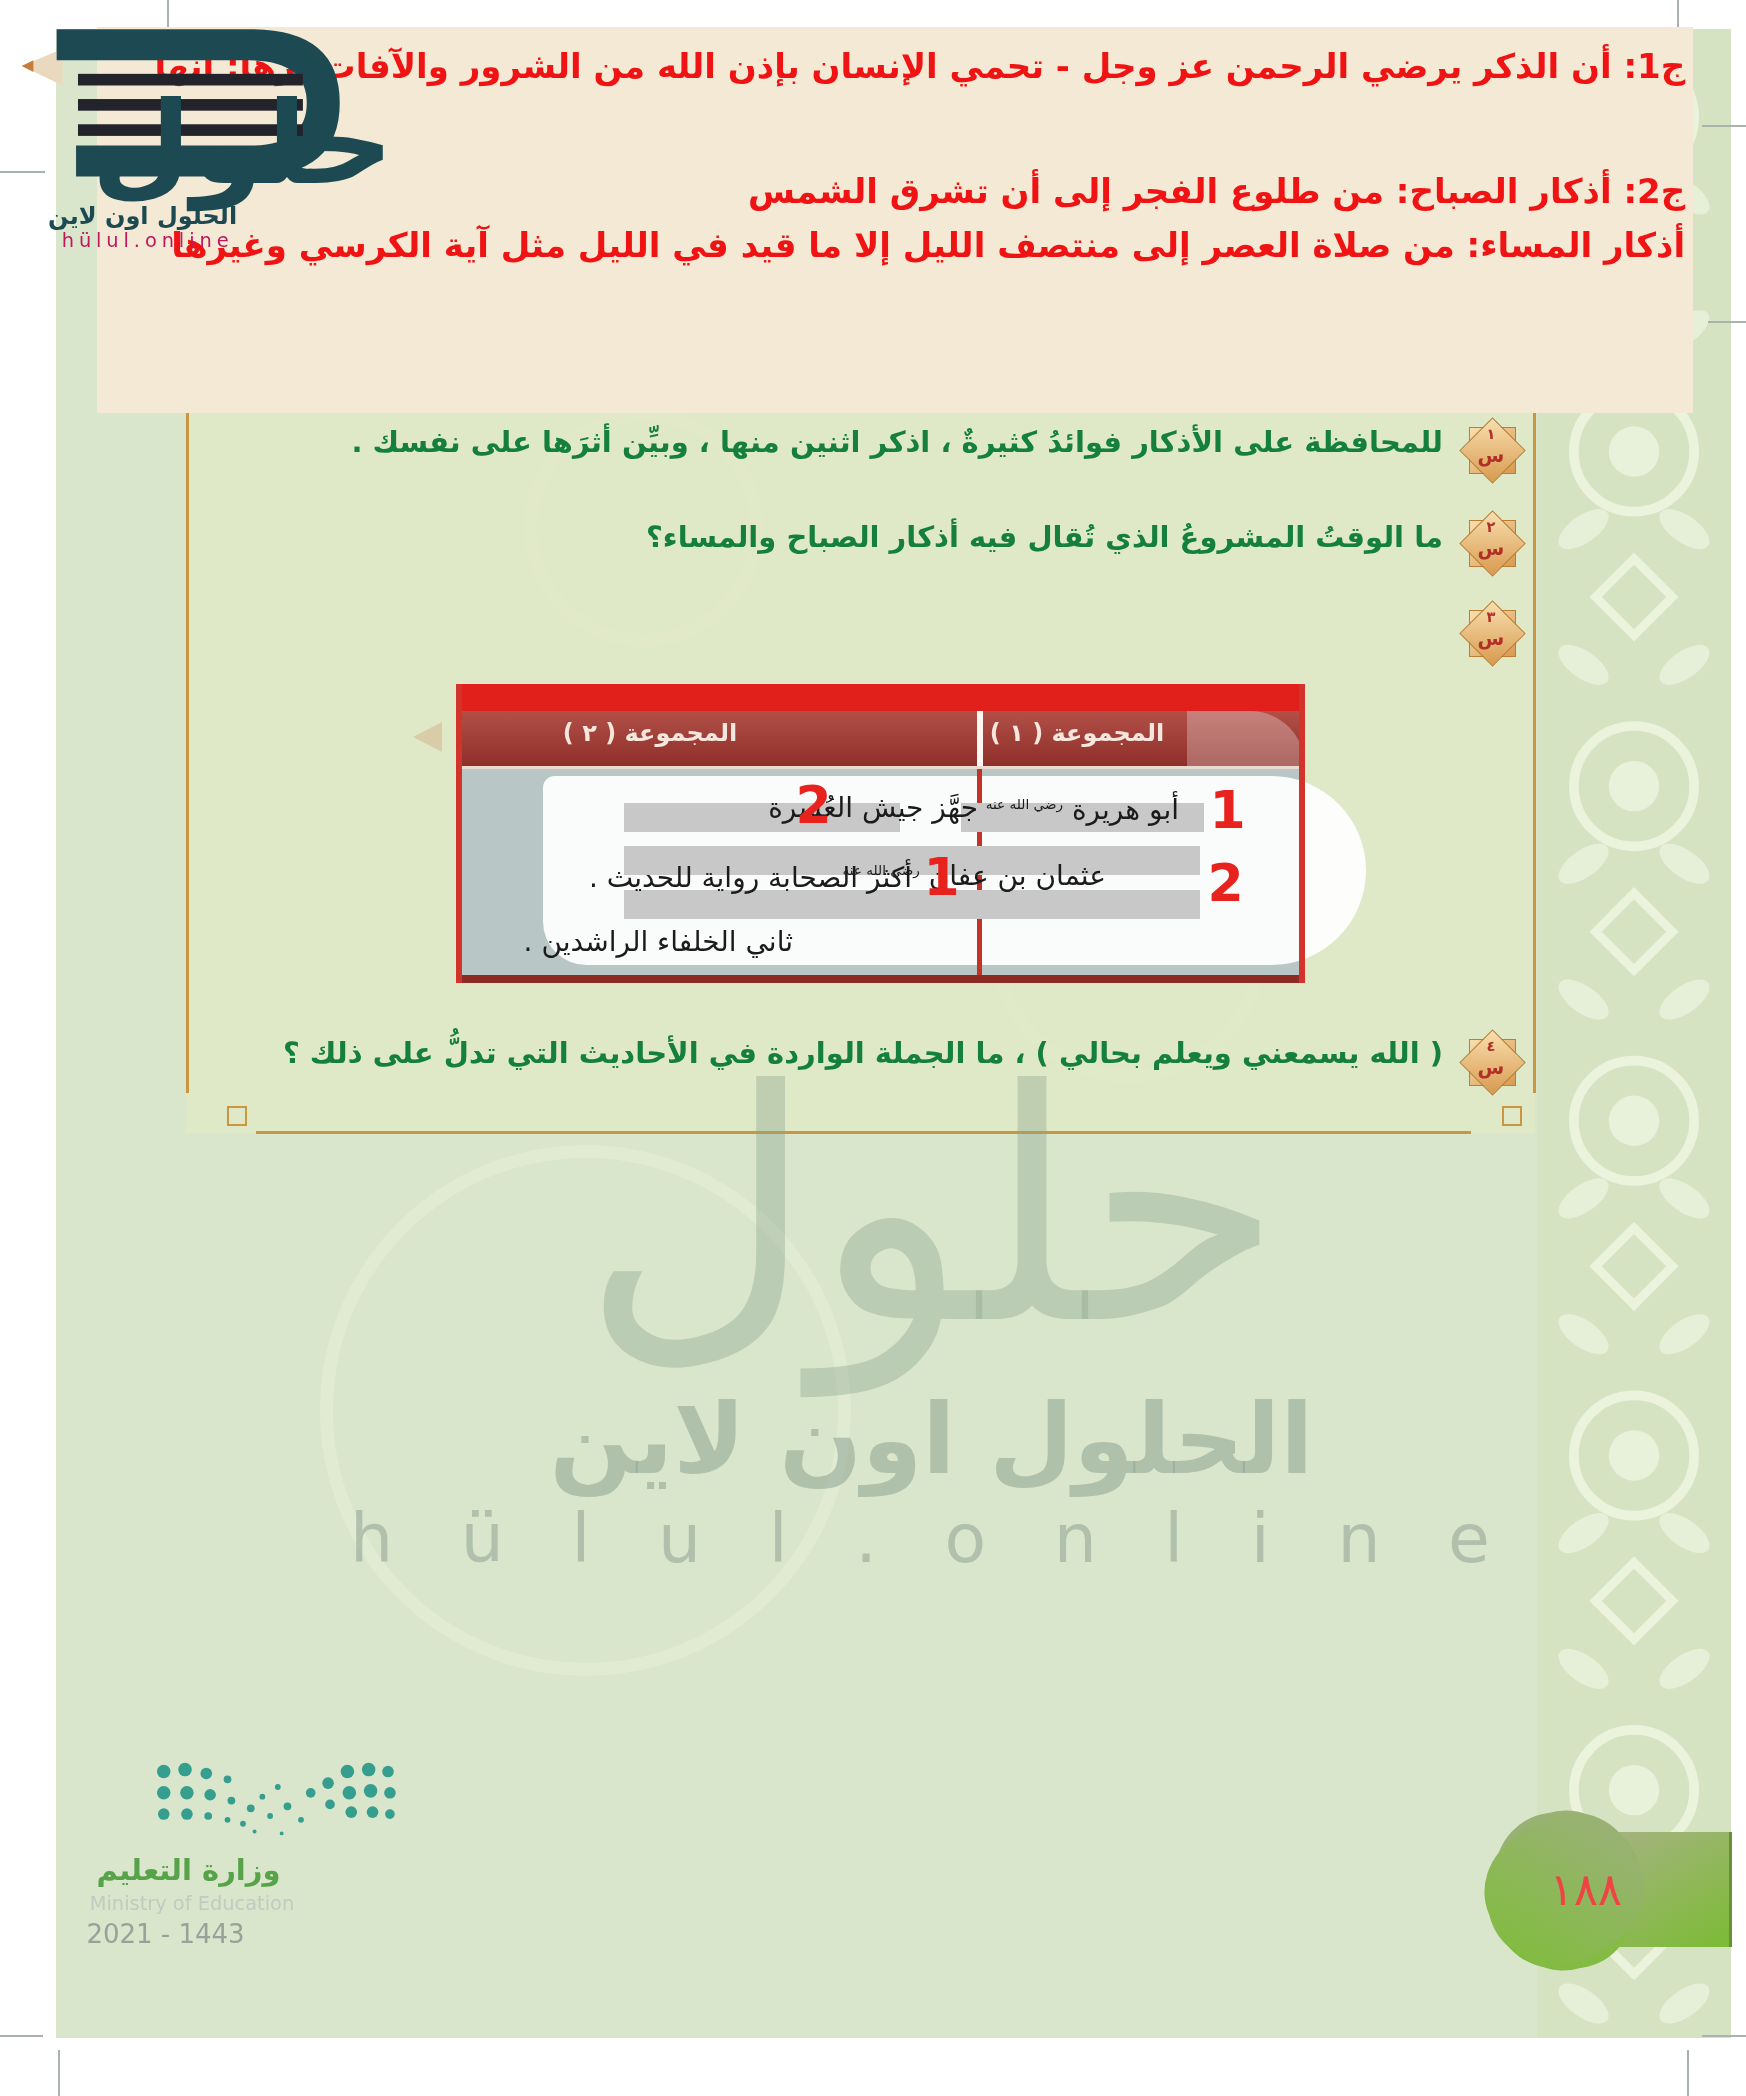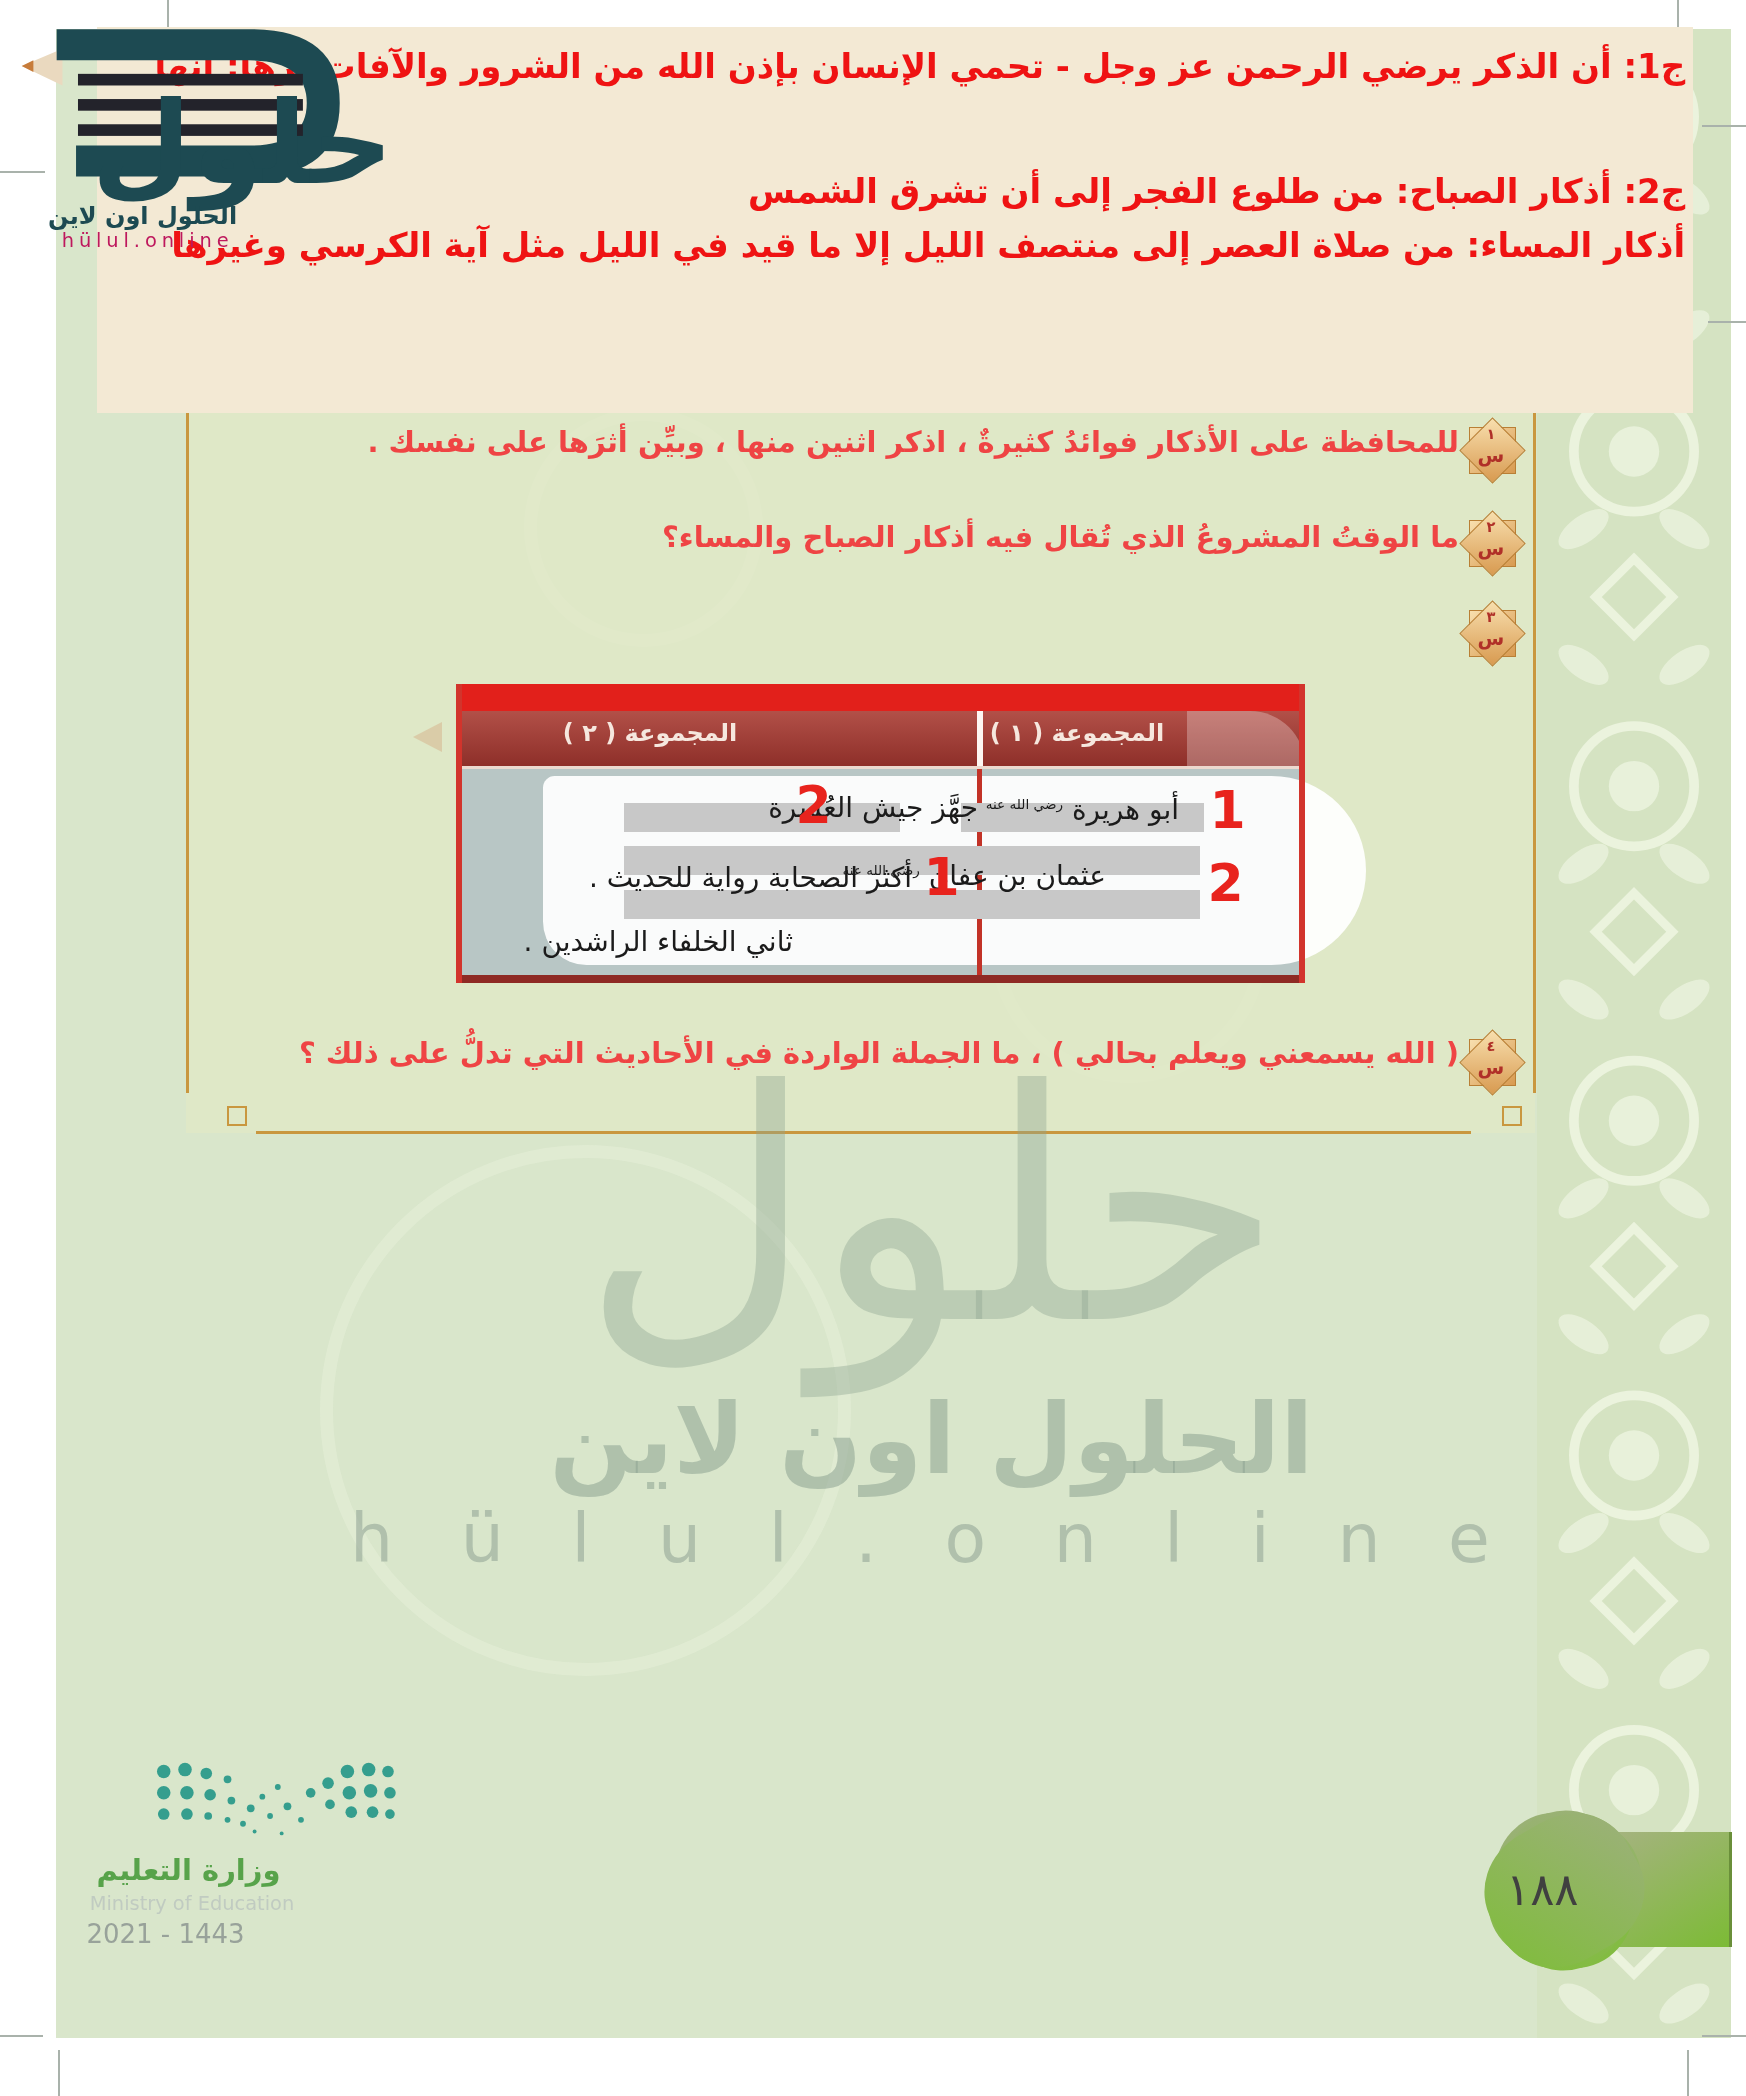--- a/index.html
+++ b/index.html
@@ -20,22 +20,22 @@
            font-size:34px;font-weight:bold;color:#ef1313;}
   
   .logo{left:13.6px;top:3.9px;width:349px;height:252px;z-index:6;}
   .logo-big{position:absolute;left:78px;top:76px;width:252px;text-align:center;
             font-size:115px;font-weight:bold;color:#1d4a52;line-height:1.1;}
   .logo-line{position:absolute;left:17.5px;top:198px;width:223px;text-align:center;direction:rtl;
              font-size:24px;font-weight:bold;color:#1d4a52;}
   .logo-dom{position:absolute;left:17.5px;top:225px;width:233px;text-align:center;
             font-size:19.4px;letter-spacing:4.9px;color:#be185d;}
   
-  .qtext{position:absolute;right:288px;white-space:nowrap;direction:rtl;z-index:4;
-         font-size:29px;font-weight:bold;color:#ef4444;}
+  .qtext{position:absolute;right:304px;white-space:nowrap;direction:rtl;z-index:4;
+         font-size:29px;font-weight:bold;color:#15803d;}
   .qbadge{position:absolute;right:226px;width:60px;height:60px;z-index:4;}
   .qbadge .sq{position:absolute;left:7.8px;top:7.8px;width:45px;height:45px;
       background:linear-gradient(135deg,#f8dfae,#d89a50);border:1px solid #b97f35;}
   .qbadge .sq2{transform:rotate(45deg);}
   .qbadge .bt{position:absolute;left:0;top:6.8px;width:60px;text-align:center;z-index:2;
       font-size:14.6px;font-weight:bold;color:#b03028;line-height:1.1;}
   .qbadge .bl{position:absolute;left:0;top:26px;width:60px;text-align:center;z-index:2;
       font-size:19.4px;font-weight:bold;color:#b03028;line-height:1.1;}
   
   .tbl{left:456px;top:684px;width:849px;height:299px;z-index:4;}
@@ -73,21 +73,21 @@
   
   .min-ar{left:82px;top:1853px;width:213px;text-align:center;direction:rtl;
         font-size:29px;font-weight:bold;color:#57a34a;}
   .min-en{left:78px;top:1892px;width:228px;text-align:center;font-size:19.4px;color:#c0cbc1;}
   .min-yr{left:78px;top:1919px;width:175px;text-align:center;font-size:26px;color:#98a29a;}
   
   .pnum-bar{left:1580px;top:1832px;width:149px;height:115px;
         background:linear-gradient(150deg,#a9b287,#7cbb35);border-right:3.9px solid #6a8f3a;}
   .petal{position:absolute;left:1494px;top:1813px;width:141px;height:155px;
         background:linear-gradient(150deg,#9db07c,#7fbd3a);border-radius:42%;}
-  .pnum{left:1506px;top:1863px;width:116px;text-align:left;font-size:45px;color:#404040;z-index:4;}
+  .pnum{left:1506px;top:1863px;width:116px;text-align:right;font-size:45px;color:#ef4444;z-index:4;}
   
   .crop{background:#a9b2ab;}
   
   .ptip{left:413px;top:722px;width:0;height:0;border-right:29px solid rgba(217,199,162,0.85);
         border-top:15.5px solid transparent;border-bottom:15.5px solid transparent;z-index:4;}
 </style>
 </head>
 <body>
 
 <div class="page">

